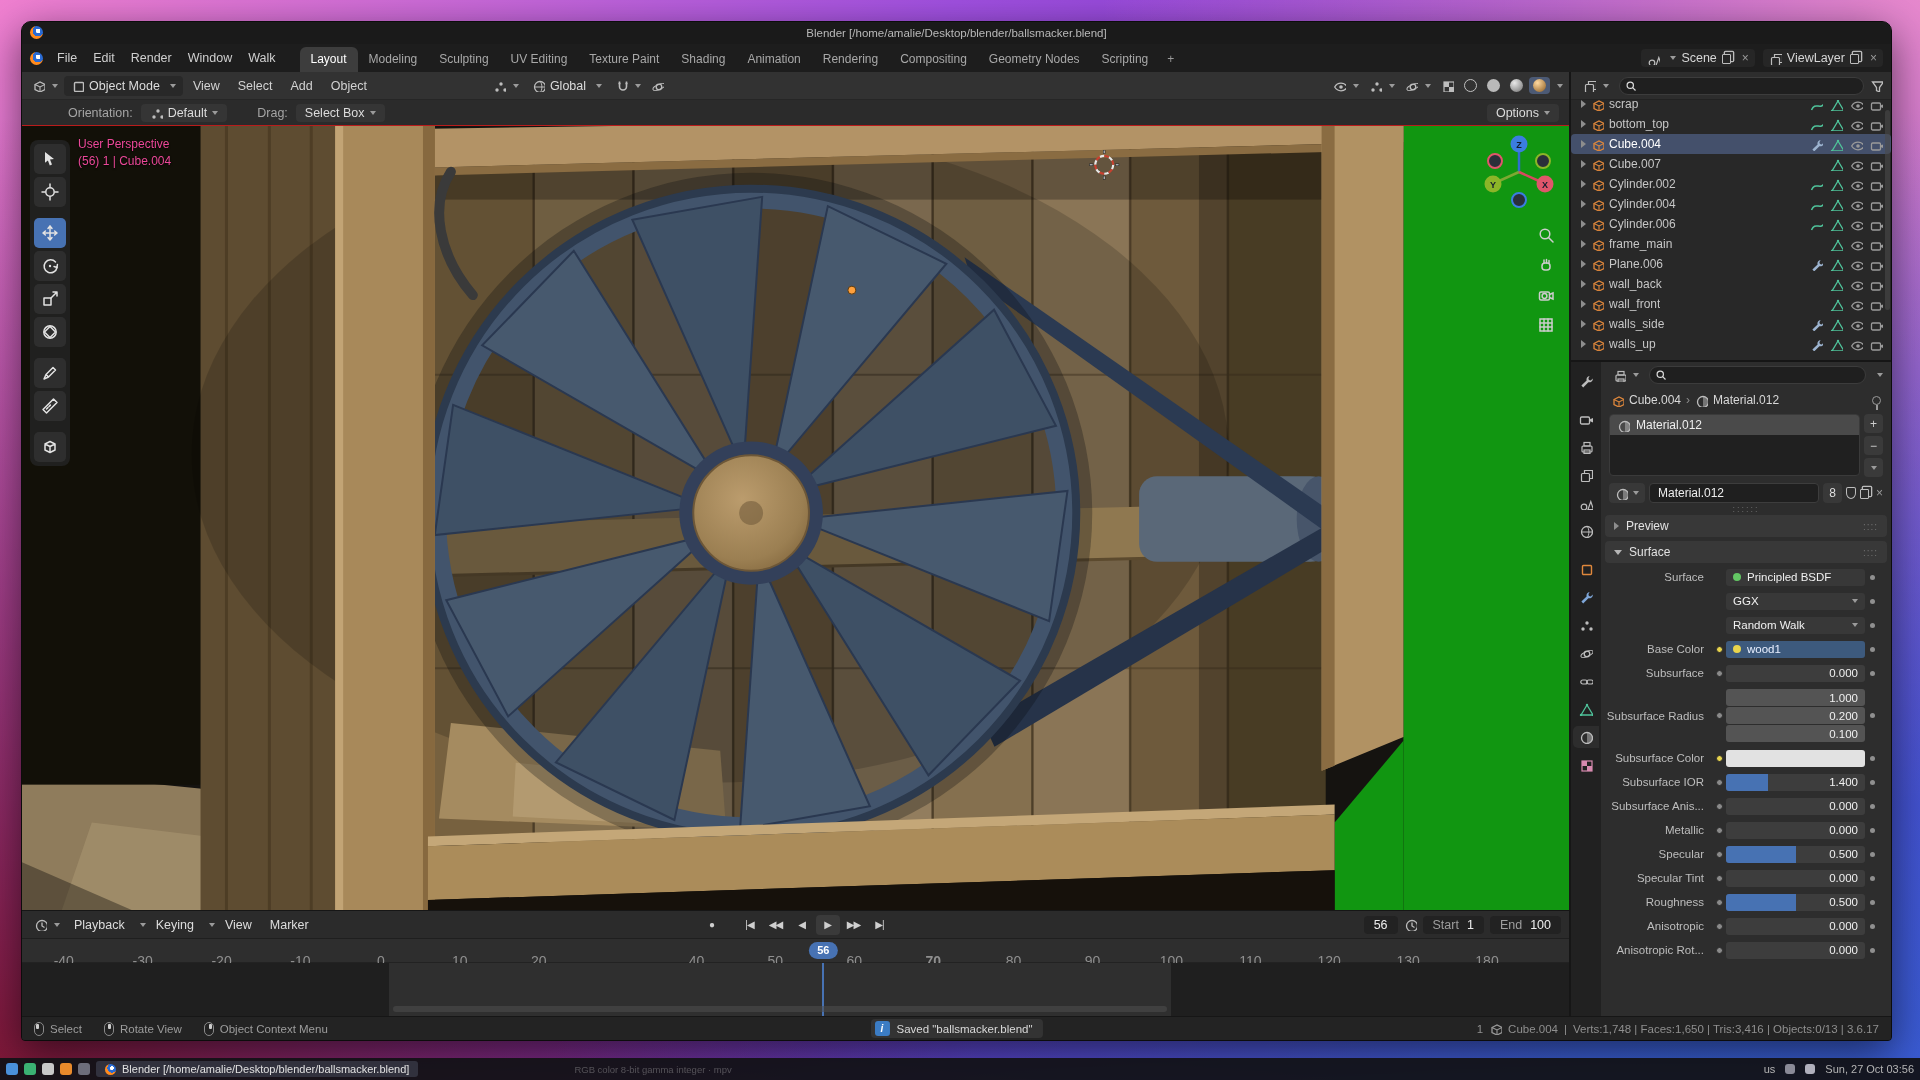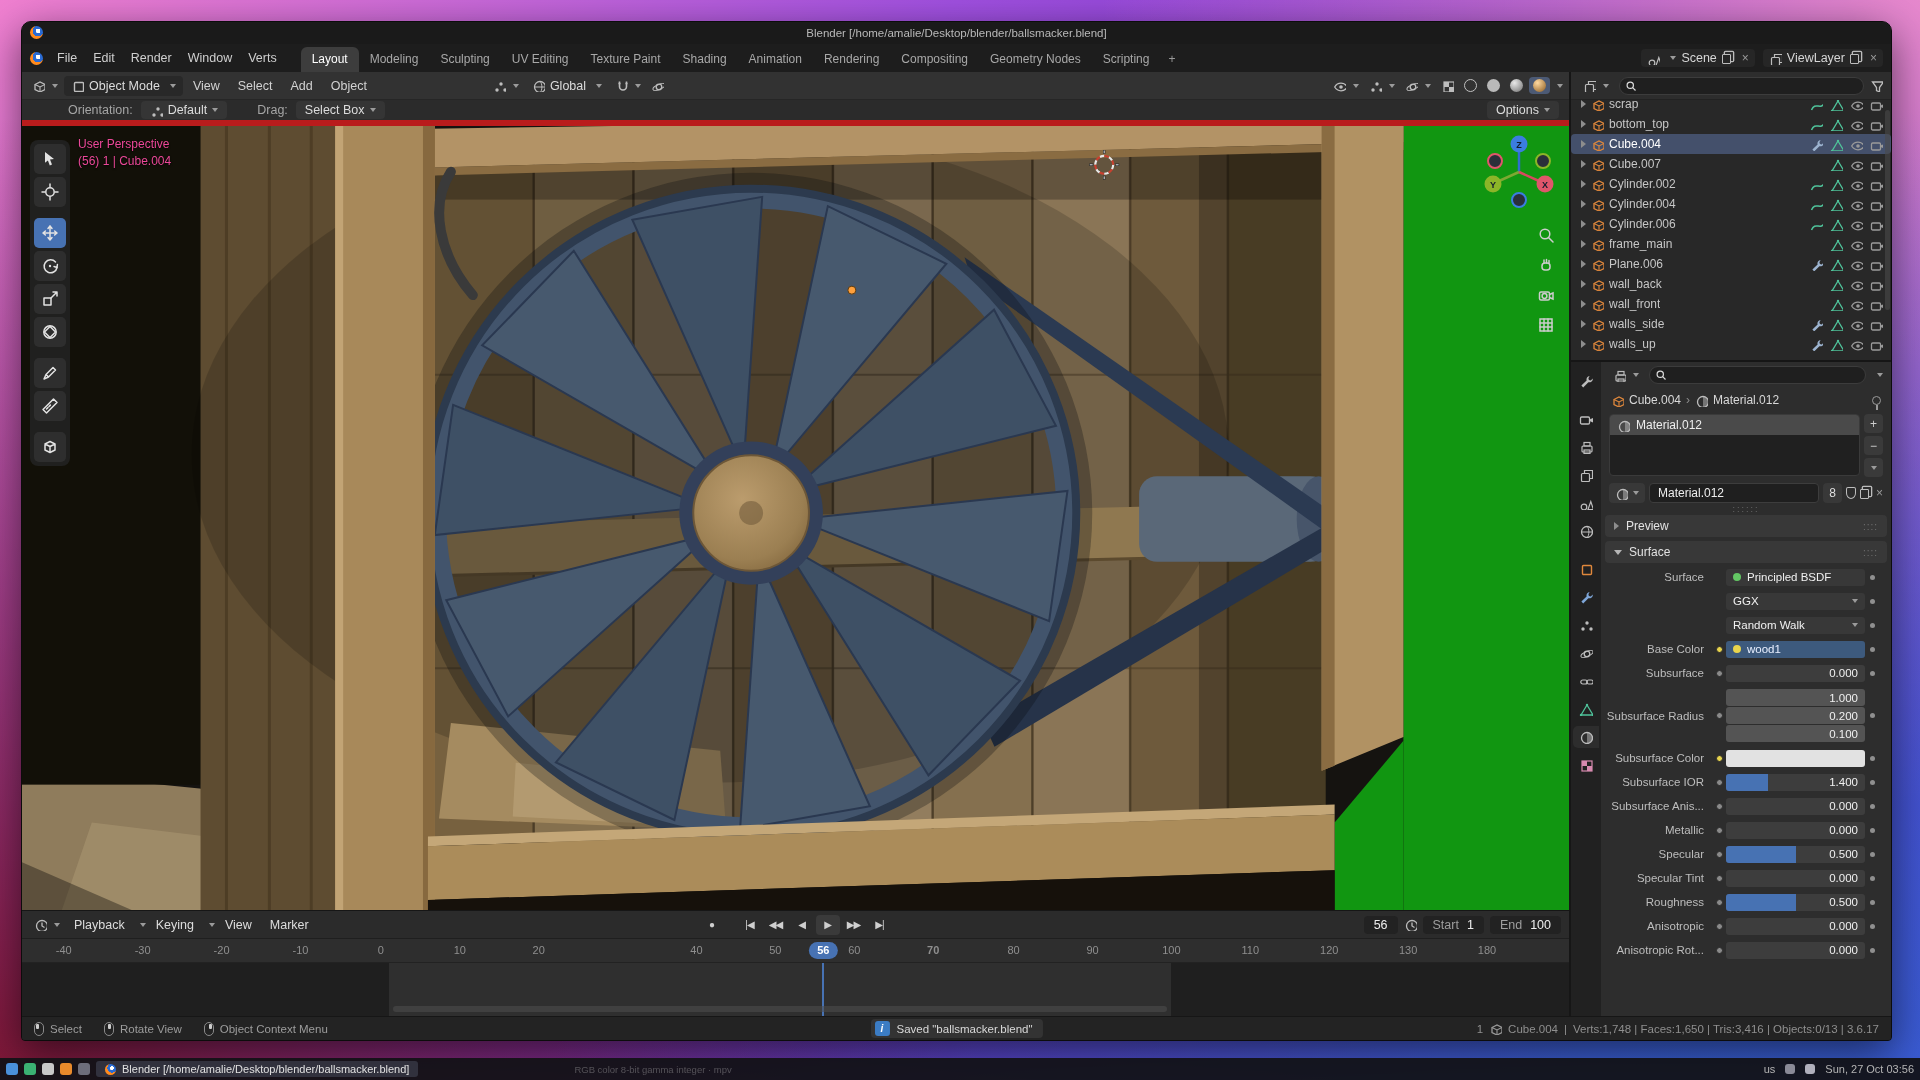--- a/index.html
+++ b/index.html
@@ -45,21 +45,21 @@
   .ddb.box{background:#282828}
   .vphdr .menu{color:#d2d2d2}
   .hgap{width:110px}
   .icobtn{display:flex;align-items:center;justify-content:center;padding:2px 4px;border-radius:4px;gap:2px}
   .sph{width:13px;height:13px;border-radius:50%;display:inline-block}
   .sph.wire{border:1.5px solid #c0c0c0;background:transparent}
   .sph.solid{background:#b9b9b9}
   .sph.mat{background:radial-gradient(circle at 35% 30%, #e8e8e8, #6f6f6f)}
   .sph.rend{background:radial-gradient(circle at 35% 30%, #ffd9a0, #8a5a20)}
   .pill{background:#4c5a75;border-radius:4px;padding:2px 4px;display:flex;align-items:center}
-  .toolsettings{height:26px;background:#2b2b2b;display:flex;align-items:center;padding:0 10px 0 46px;gap:8px;flex:none;border-bottom:6px solid #b91c1c;color:#a5a5a5}
+  .toolsettings{height:26px;background:#2b2b2b;display:flex;align-items:center;padding:0 10px 0 46px;gap:8px;flex:none;border-bottom:1px solid #b91c1c;color:#a5a5a5}
   .tsval{background:#353535;border-radius:4px;padding:2px 9px;color:#dcdcdc;display:flex;align-items:center}
   .canvas{flex:1;position:relative;background:#151310;min-height:0}
   .canvas > svg.scene{position:absolute;inset:0;width:100%;height:100%}
   .ovtext{position:absolute;left:56px;top:10px;font-size:12px;color:#ec4899;text-shadow:0 1px 2px rgba(0,0,0,.9);line-height:17px}
   
   .toolbar{position:absolute;left:8px;top:14px;display:flex;flex-direction:column;gap:3px;background:rgba(35,35,35,.85);padding:4px;border-radius:8px}
   .tool{width:32px;height:30px;border-radius:5px;display:flex;align-items:center;justify-content:center;background:#2e2e2e}
   .tool.active{background:#4772b3}
   .tool svg{width:18px;height:18px;stroke:#e2e2e2;fill:none;stroke-width:1.5;stroke-linecap:round;stroke-linejoin:round}
   .tool.gapup{margin-top:8px}
@@ -70,21 +70,21 @@
   
   .timeline{height:106px;flex:none;display:flex;flex-direction:column;background:#262626;border-top:1px solid #161616}
   .thdr{height:28px;background:#2b2b2b;display:flex;align-items:center;padding:0 8px;gap:2px;flex:none;position:relative;border-bottom:1px solid #1f1f1f}
   .tctrls{position:absolute;left:50%;transform:translateX(-50%);display:flex;gap:2px;align-items:center}
   .ctrl{min-width:24px;height:20px;display:flex;align-items:center;justify-content:center;border-radius:4px;color:#cfcfcf;font-size:10px;padding:0 4px;letter-spacing:-1px}
   .ctrl.play{background:#3a3a3a}
   .tright{margin-left:auto;display:flex;gap:6px;align-items:center}
   .tfield{background:#222;border-radius:4px;padding:2px 10px;color:#eee;display:flex;gap:8px}
   .tfield .lab{color:#9e9e9e}
   .truler{height:24px;position:relative;background:#2e2e2e;border-bottom:1px solid #222;flex:none}
-  .tick{position:absolute;top:5px;transform:translateX(-50%);font-size:11px;color:#8f8f8f}
+  .tick{position:absolute;top:14px;transform:translateX(-50%);font-size:14px;color:#8f8f8f}
   .pchip{position:absolute;top:3px;transform:translateX(-50%);background:#4772b3;color:#fff;font-size:11px;font-weight:bold;padding:0 8px;border-radius:9px;line-height:17px}
   .ttrack{flex:1;position:relative;background:#262626}
   .range{position:absolute;left:23.7%;width:50.6%;top:0;bottom:0;background:rgba(255,255,255,.045)}
   .dimL{position:absolute;left:0;width:23.7%;top:0;bottom:0;background:rgba(0,0,0,.18)}
   .dimR{position:absolute;left:74.3%;right:0;top:0;bottom:0;background:rgba(0,0,0,.18)}
   .pline{position:absolute;top:0;bottom:0;width:2px;background:#4772b3;transform:translateX(-50%)}
   .tscroll{position:absolute;left:24%;right:26%;bottom:4px;height:6px;background:#4f4f4f;border-radius:3px;opacity:.55}
   
   .rightpanel{width:320px;flex:none;display:flex;flex-direction:column;background:#2d2d2d}
   .outliner{height:290px;flex:none;background:#282828;display:flex;flex-direction:column;border-bottom:2px solid #161616}
@@ -258,21 +258,21 @@
     <span class="blogo"></span>
     <span>Blender [/home/amalie/Desktop/blender/ballsmacker.blend]</span>
   </div>
 
   <div class="topbar">
     <span class="blogo" style="margin-right:6px"></span>
     <span class="menu">File</span>
     <span class="menu">Edit</span>
     <span class="menu">Render</span>
     <span class="menu">Window</span>
-    <span class="menu">Verts</span>
+    <span class="menu">Walk</span>
     <div class="tabs">
       <span class="tab active">Layout</span>
       <span class="tab">Modeling</span>
       <span class="tab">Sculpting</span>
       <span class="tab">UV Editing</span>
       <span class="tab">Texture Paint</span>
       <span class="tab">Shading</span>
       <span class="tab">Animation</span>
       <span class="tab">Rendering</span>
       <span class="tab">Compositing</span>

